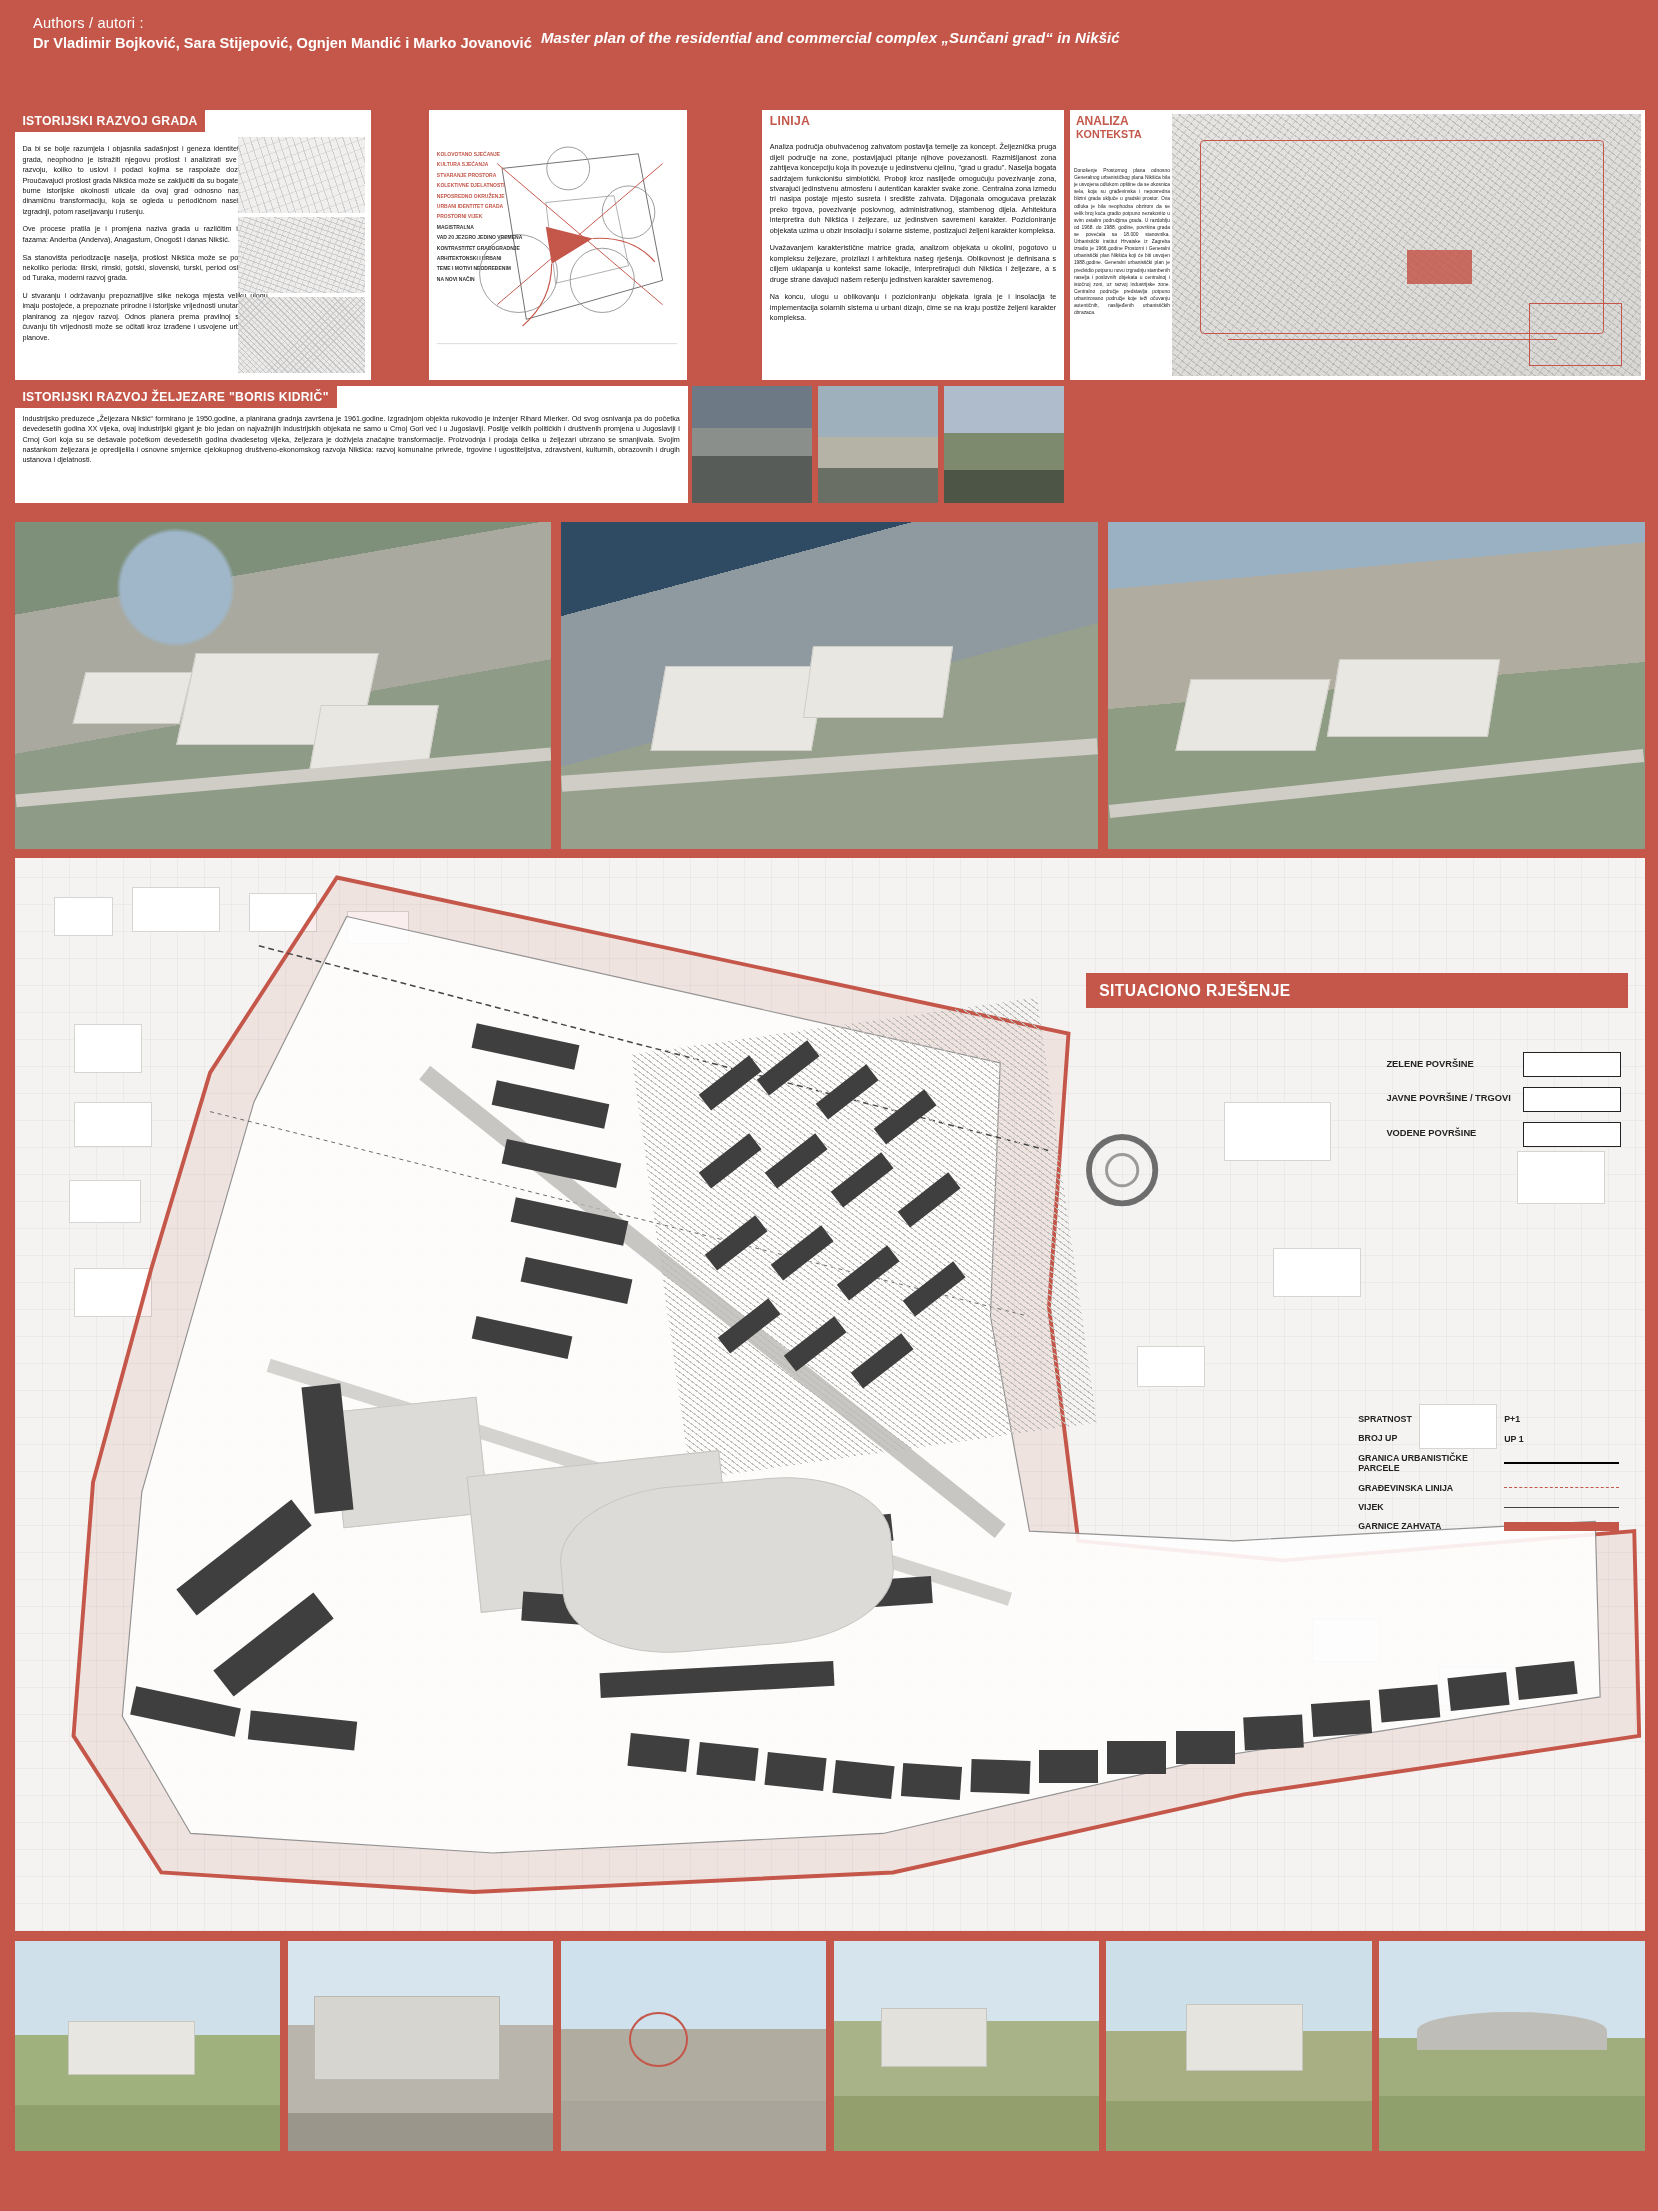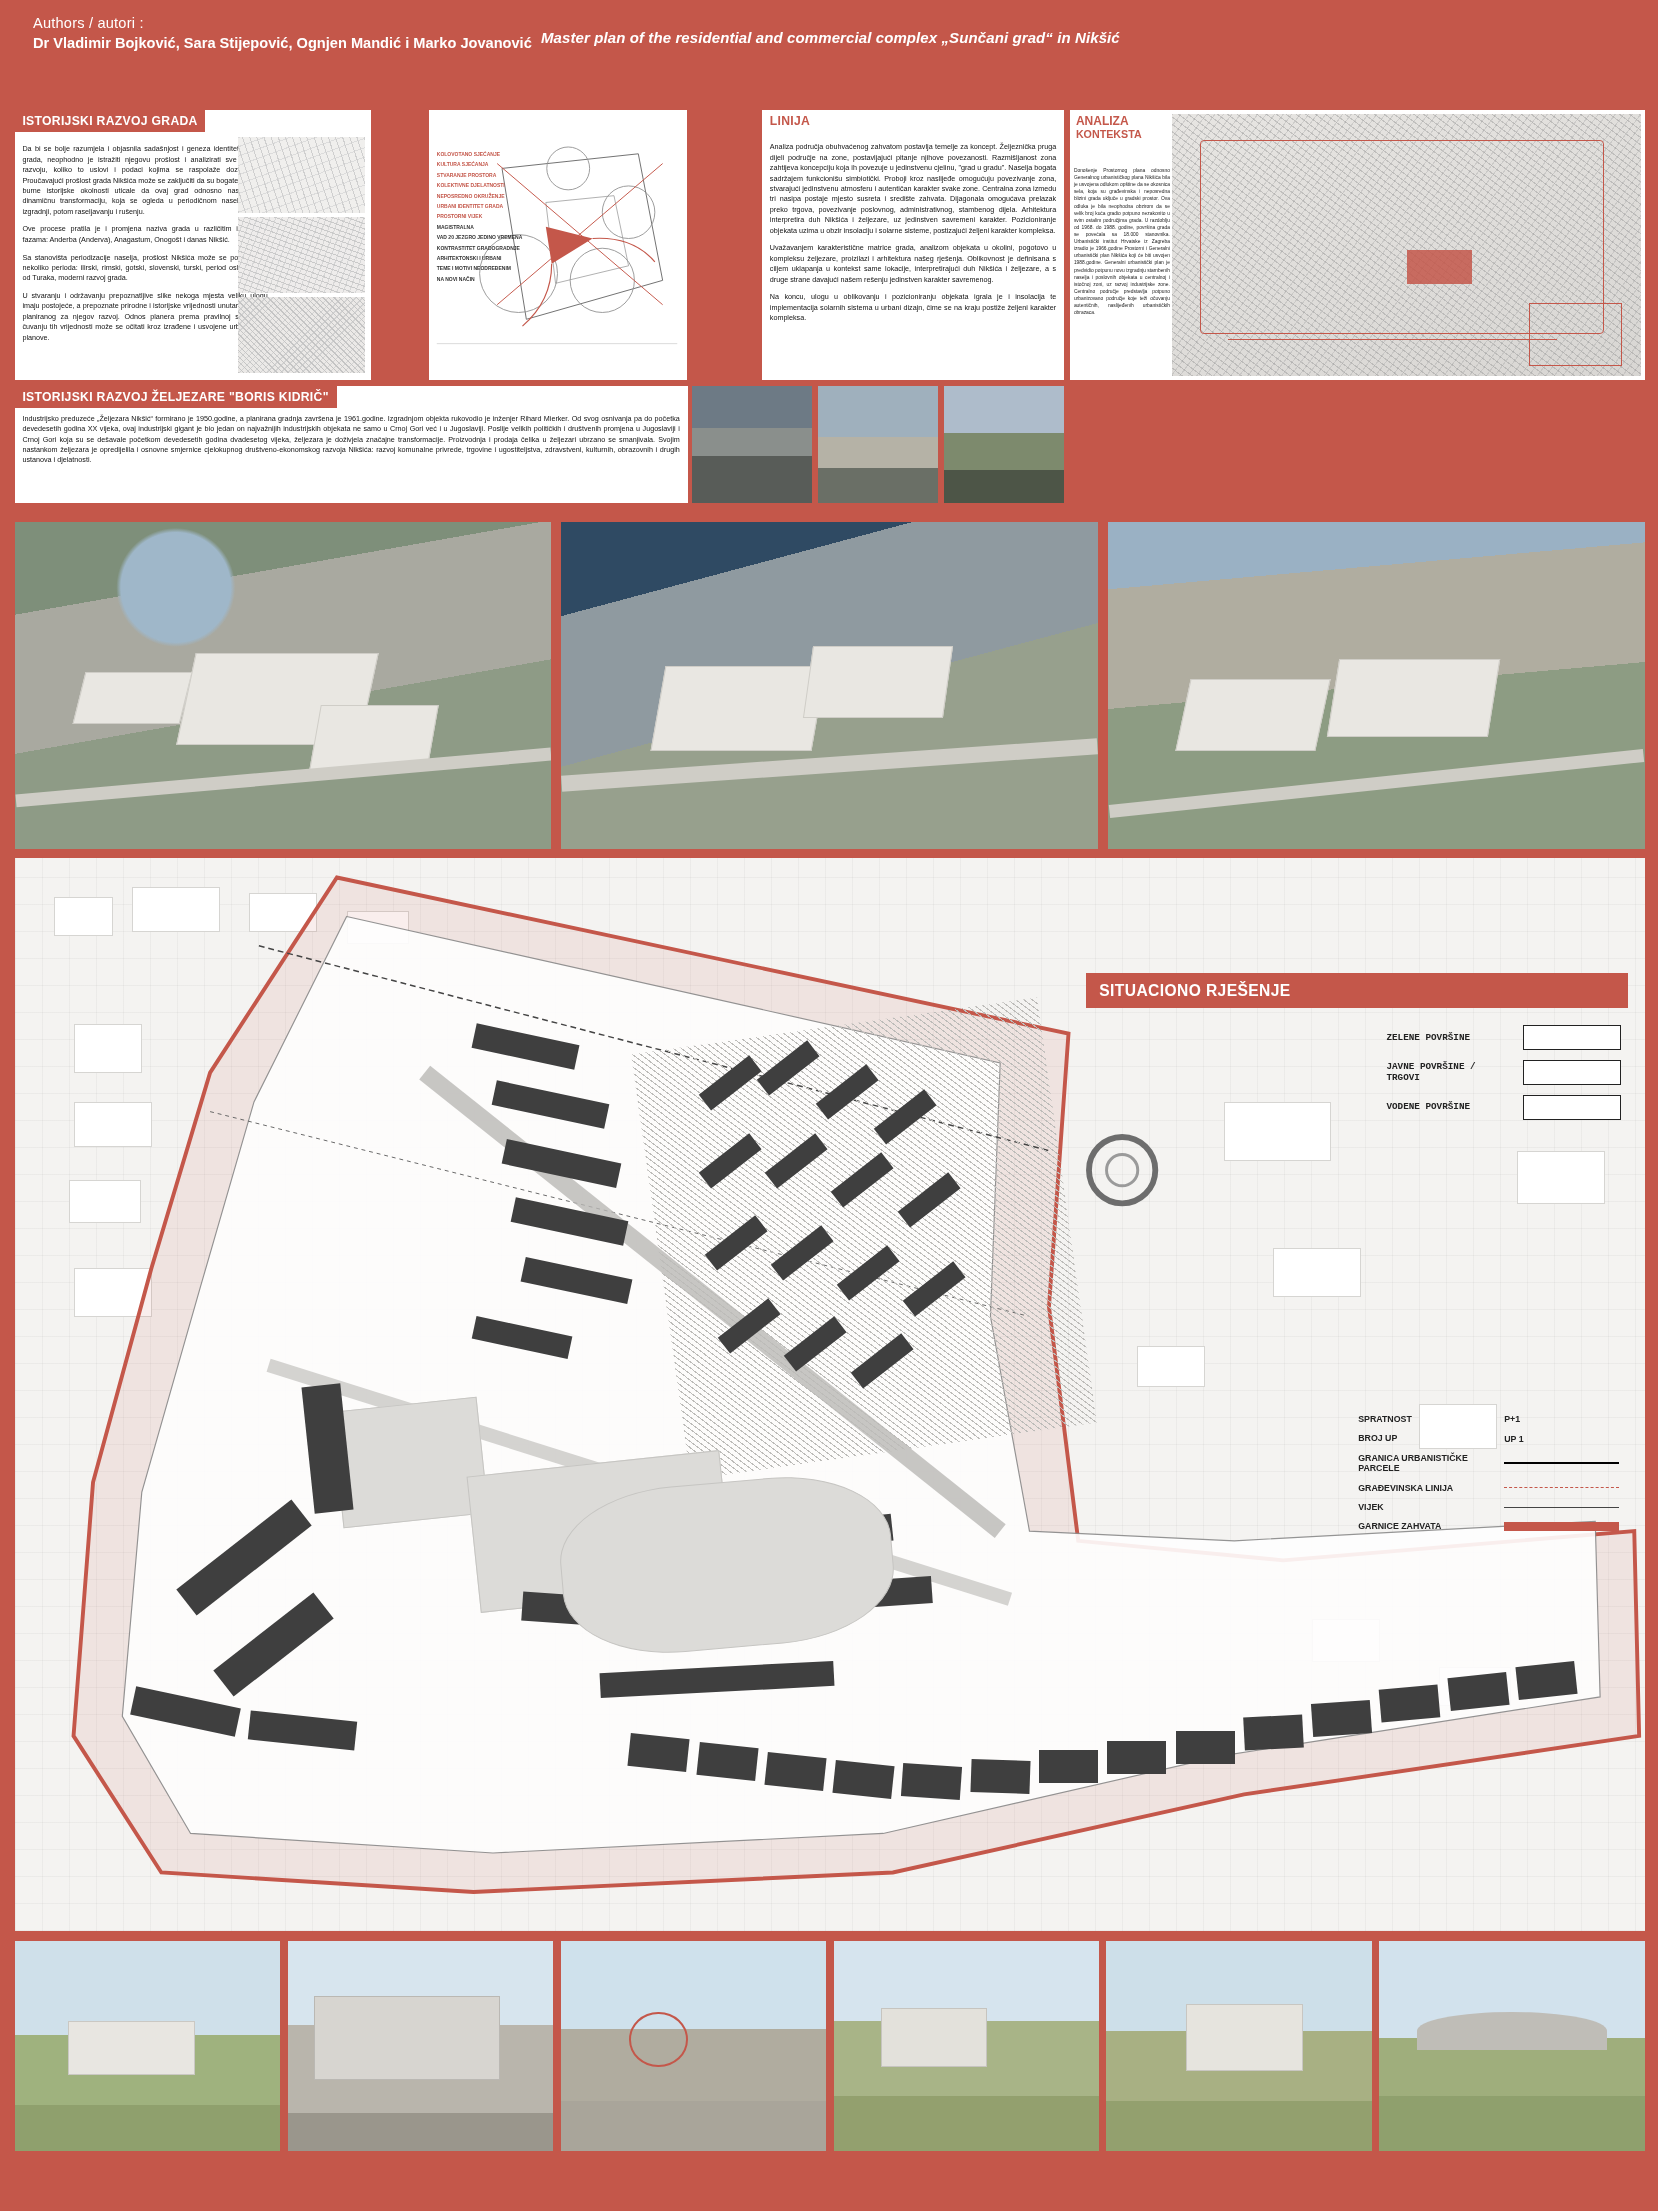--- a/index.html
+++ b/index.html
@@ -380,21 +380,21 @@
     <div class="sp-dark" style="left:1434px;top:817px;width:59px;height:33px;transform:rotate(-6deg);"></div>
     <div class="sp-dark" style="left:1502px;top:806px;width:59px;height:33px;transform:rotate(-6deg);"></div>
 
     <div class="sp-dark" style="left:156px;top:683px;width:146px;height:33px;transform:rotate(-38deg);"></div>
     <div class="sp-dark" style="left:195px;top:770px;width:127px;height:33px;transform:rotate(-38deg);"></div>
     <div class="sp-dark" style="left:117px;top:839px;width:107px;height:29px;transform:rotate(12deg);"></div>
     <div class="sp-dark" style="left:234px;top:858px;width:107px;height:29px;transform:rotate(6deg);"></div>
 
     <div id="situacija-title">SITUACIONO RJEŠENJE</div>
 
-    <div class="legend-box" style="top:167px;font-family:Liberation Mono, monospace;">
+    <div class="legend-box" style="top:194px;">
       <div class="legend-row">
         <div class="lbl">ZELENE POVRŠINE</div>
         <div class="sw sw-green"></div>
       </div>
       <div class="legend-row">
         <div class="lbl">JAVNE POVRŠINE / TRGOVI</div>
         <div class="sw sw-public"></div>
       </div>
       <div class="legend-row">
         <div class="lbl">VODENE POVRŠINE</div>

